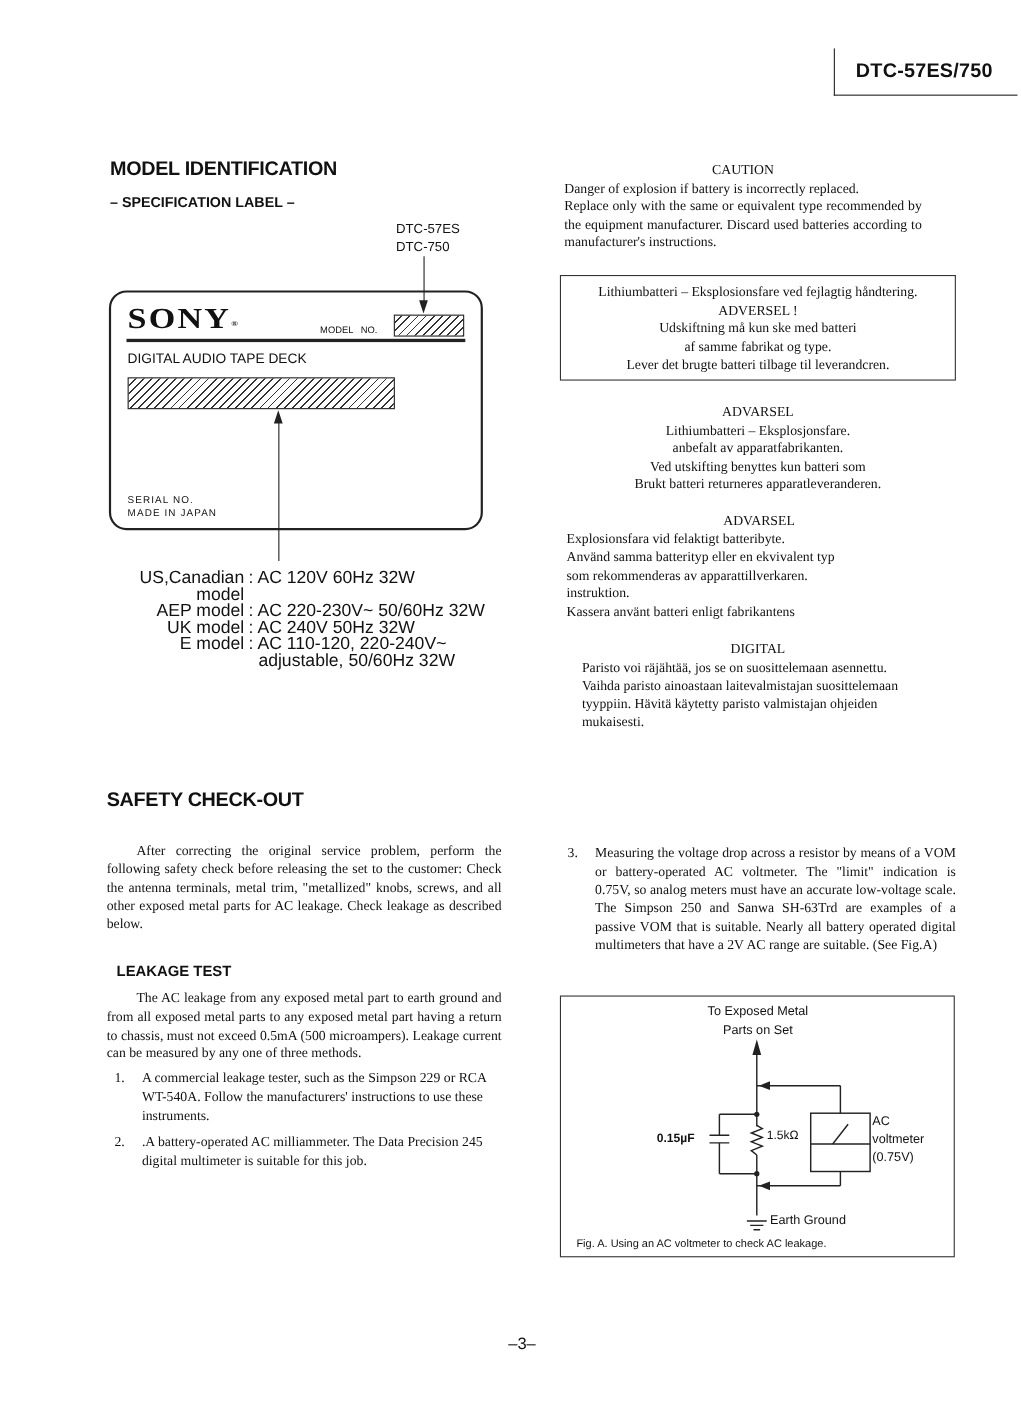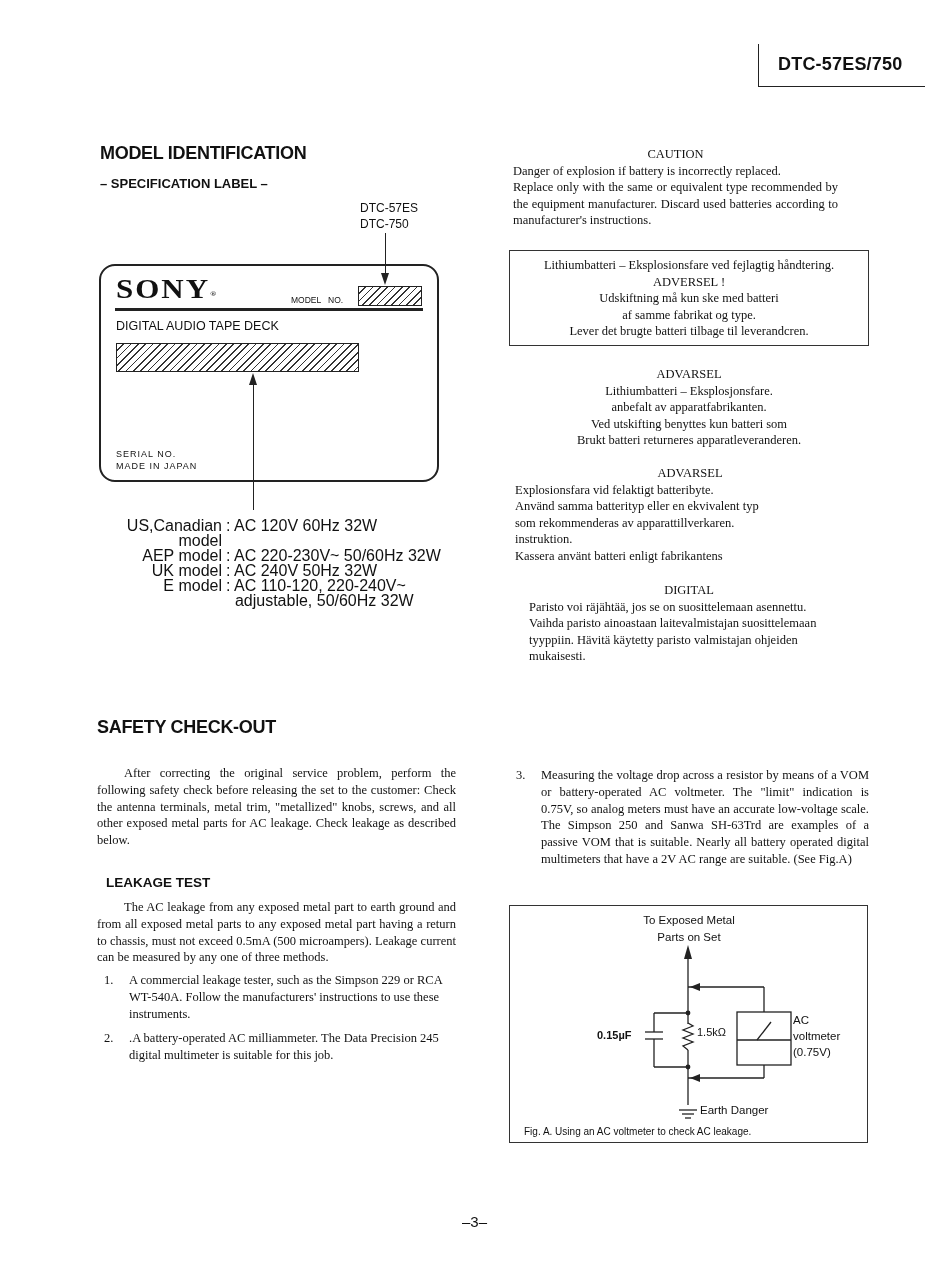--- a/index.html
+++ b/index.html
@@ -223,16 +223,16 @@
   <circle cx="179" cy="108" r="2.4" fill="#222"></circle>
   <circle cx="179" cy="162" r="2.4" fill="#222"></circle>
 </svg>
 <div class="abs sans fig-cap" style="left:597px; top:1029px; font-weight:bold; font-size:11px;">0.15µF</div>
 <div class="abs sans fig-cap" style="left:697px; top:1026px; font-size:11px;">1.5kΩ</div>
 <div class="abs sans fig-cap" style="left:793px; top:1012px; line-height:16px; font-size:11.5px;">
   <div>AC</div>
   <div>voltmeter</div>
   <div>(0.75V)</div>
 </div>
-<div class="abs sans fig-cap" style="left:700px; top:1104px;">Earth Danger</div>
+<div class="abs sans fig-cap" style="left:700px; top:1104px;">Earth Ground</div>
 <div class="abs sans fig-cap" style="left:524px; top:1126px; font-size:10px;">Fig. A. Using an AC voltmeter to check AC leakage.</div>
 
 <div class="abs sans page-num">–3–</div>
 
 </body></html>

